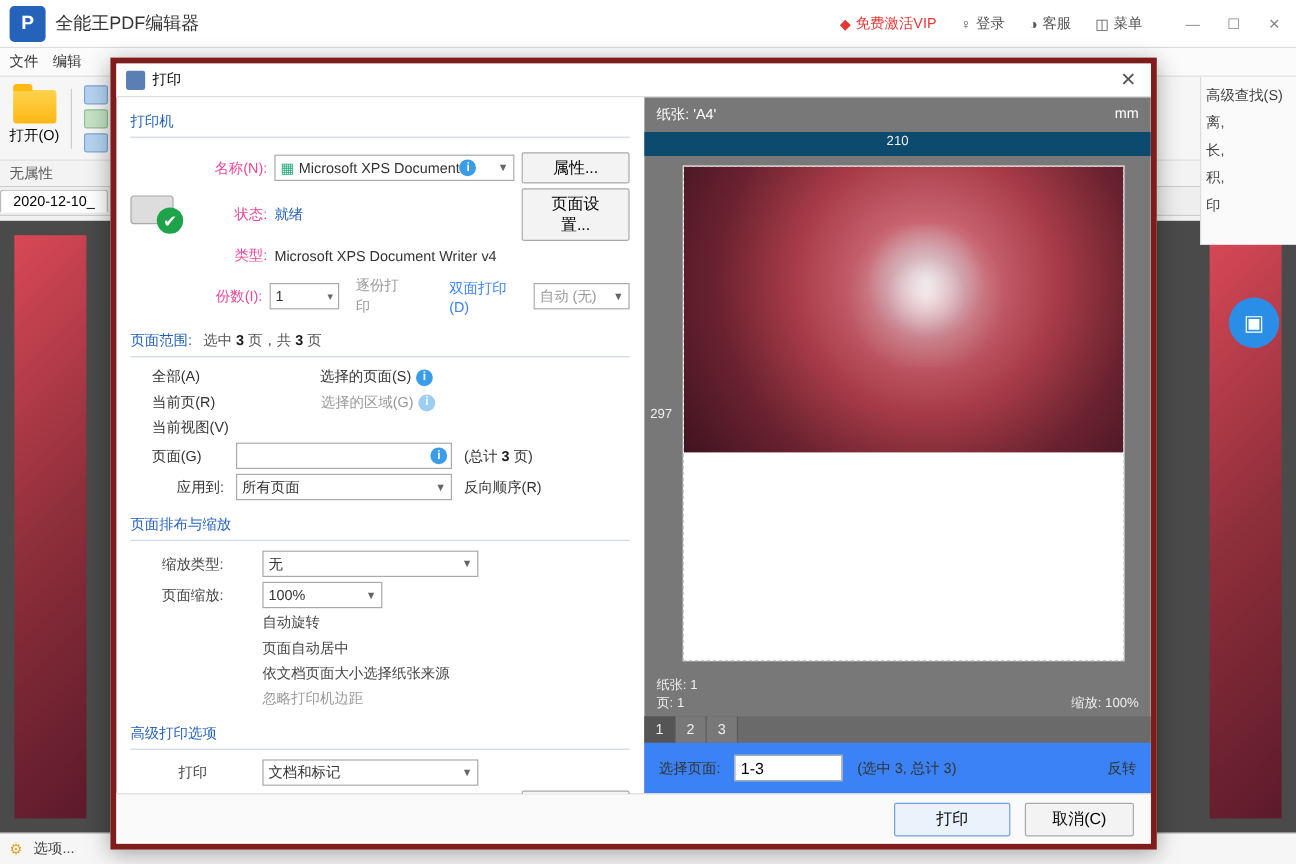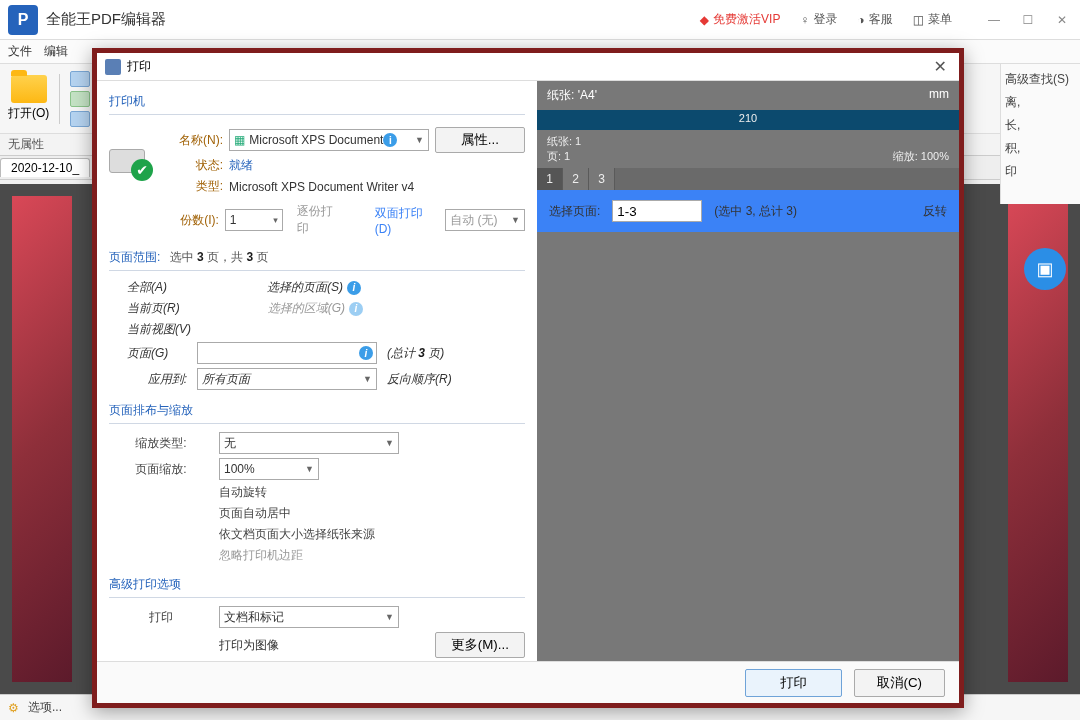--- a/index.html
+++ b/index.html
@@ -50,32 +50,32 @@
 .dlg-body { flex: 1; display: flex; overflow: hidden; }
 .dlg-left { flex: 0 0 440px; padding: 10px 12px; overflow-y: auto; color: #333; }
 .dlg-right { flex: 1; background: #787878; color: #fff; display: flex; flex-direction: column; position: relative; }
 
 .sect-hd { color: #2563bb; border-bottom: 1px solid #d0d8e4; padding: 2px 0 4px; margin-bottom: 8px; font-size: 12px; }
 .sect-hd.sub { margin-top: 10px; }
 .sect-hd .sel { color: #555; margin-left: 6px; font-size: 12px; }
 .bold { color: #1a1a1a; font-weight: bold; }
 
 .row { display: flex; align-items: center; gap: 6px; margin: 4px 0; }
-.lbl { width: 60px; text-align: right; color: #a16207; }
+.lbl { width: 60px; text-align: right; color: #ec4899; }
 .lbl2 { width: 104px; text-align: center; color: #444; }
 .field { border: 1px solid #aaa; background: #fff; height: 22px; padding: 0 4px; display: flex; align-items: center; }
 .select { display: flex; align-items: center; }
 .select .arrow { margin-left: auto; color: #666; font-size: 9px; padding-left: 4px; }
 .btn { border: 1px solid #aaa; background: #f3f3f3; padding: 3px 14px; cursor: pointer; border-radius: 2px; }
 .info-icon { width: 14px; height: 14px; border-radius: 50%; background: #3b9de8; color: #fff; font-size: 10px; display: inline-flex; align-items: center; justify-content: center; font-weight: bold; }
 .printer-icon { width: 42px; height: 36px; position: relative; margin-right: 6px; }
 .printer-body { position: absolute; left: 0; top: 6px; width: 36px; height: 24px; background: #ddd; border: 1px solid #aaa; border-radius: 3px; }
 .printer-check { position: absolute; right: -2px; bottom: -2px; width: 22px; height: 22px; border-radius: 50%; background: #1ea34a; color: #fff; display: flex; align-items: center; justify-content: center; font-size: 14px; }
 .scope-list { padding-left: 18px; }
-.scope-list .row { gap: 10px; font-style: italic; }
+.scope-list .row { gap: 10px; }
 .scope-col2 { margin-left: 90px; display: flex; align-items: center; gap: 4px; }
 .opt-list { padding-left: 110px; }
 .opt-list div { margin: 4px 0; color: #444; }
 
 
 .paper-hd { padding: 6px 10px; display: flex; }
 .ruler-h { height: 20px; background: #0c4a6e; position: relative; text-align: center; color: #eee; font-size: 11px; }
 .preview-wrap { flex: 1; display: flex; }
 .ruler-v { width: 28px; display: flex; align-items: center; justify-content: center; color: #eee; font-size: 11px; }
 .page-box { margin: 8px 22px 8px 4px; flex: 1; background: #fff; border: 1px dashed #ccc; position: relative; display: flex; flex-direction: column; }
@@ -185,20 +185,21 @@
               <span style="color:#2a7;margin-right:4px">▦</span>
               <span>Microsoft XPS Document</span>
               <span class="info-icon">i</span>
               <span class="arrow">▼</span>
             </div>
             <button class="btn" style="width:90px">属性...</button>
           </div>
           <div class="row">
             <div class="lbl">状态:</div>
             <div style="color:#2563bb">就绪</div>
+            <div style="margin-left:auto"><button class="btn" style="width:90px">页面设置...</button></div>
           </div>
           <div class="row">
             <div class="lbl">类型:</div>
             <div>Microsoft XPS Document Writer v4</div>
           </div>
         </div>
       </div>
 
       <div class="row" style="margin-left:50px">
         <div class="lbl">份数(I):</div>
@@ -290,20 +291,28 @@
         <button class="btn" style="margin-left:auto;width:90px">更多(M)...</button>
       </div>
     </div>
 
     <div class="dlg-right">
       <div class="paper-hd">
         <span>纸张: 'A4'</span>
         <span style="margin-left:auto">mm</span>
       </div>
       <div class="ruler-h"><span style="position:relative;top:2px">210</span></div>
+      <div class="preview-wrap">
+        <div class="ruler-v">
+            <span>297</span>
+          </div>
+        <div class="page-box">
+          <div class="page-img"></div>
+        </div>
+      </div>
       <div class="prev-info">
         <div>
           <div>纸张: 1</div>
           <div>页: 1</div>
         </div>
         <div style="margin-left:auto;align-self:flex-end">缩放: 100%</div>
       </div>
       <div class="page-tabs">
         <div class="ptab active">1</div>
         <div class="ptab">2</div>

